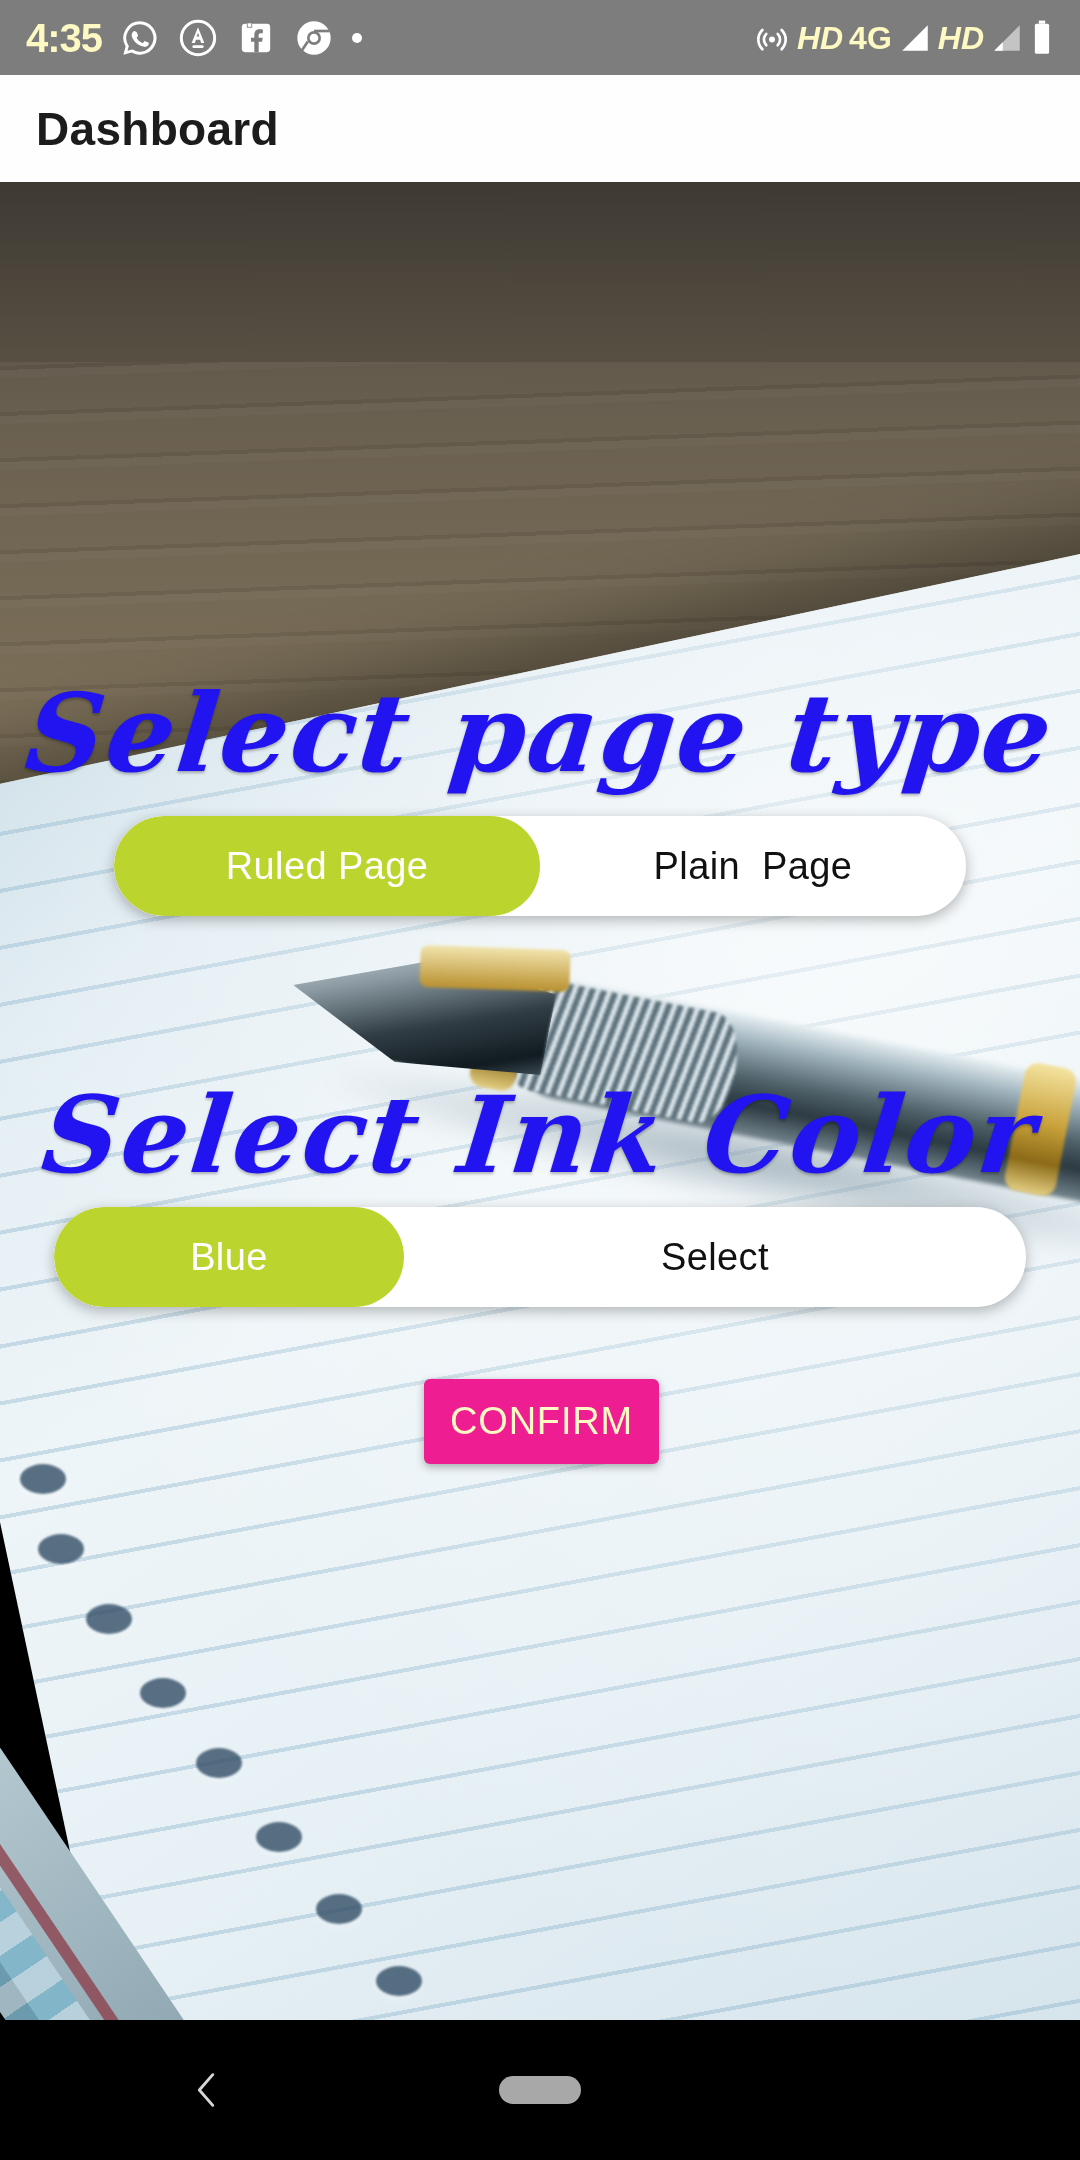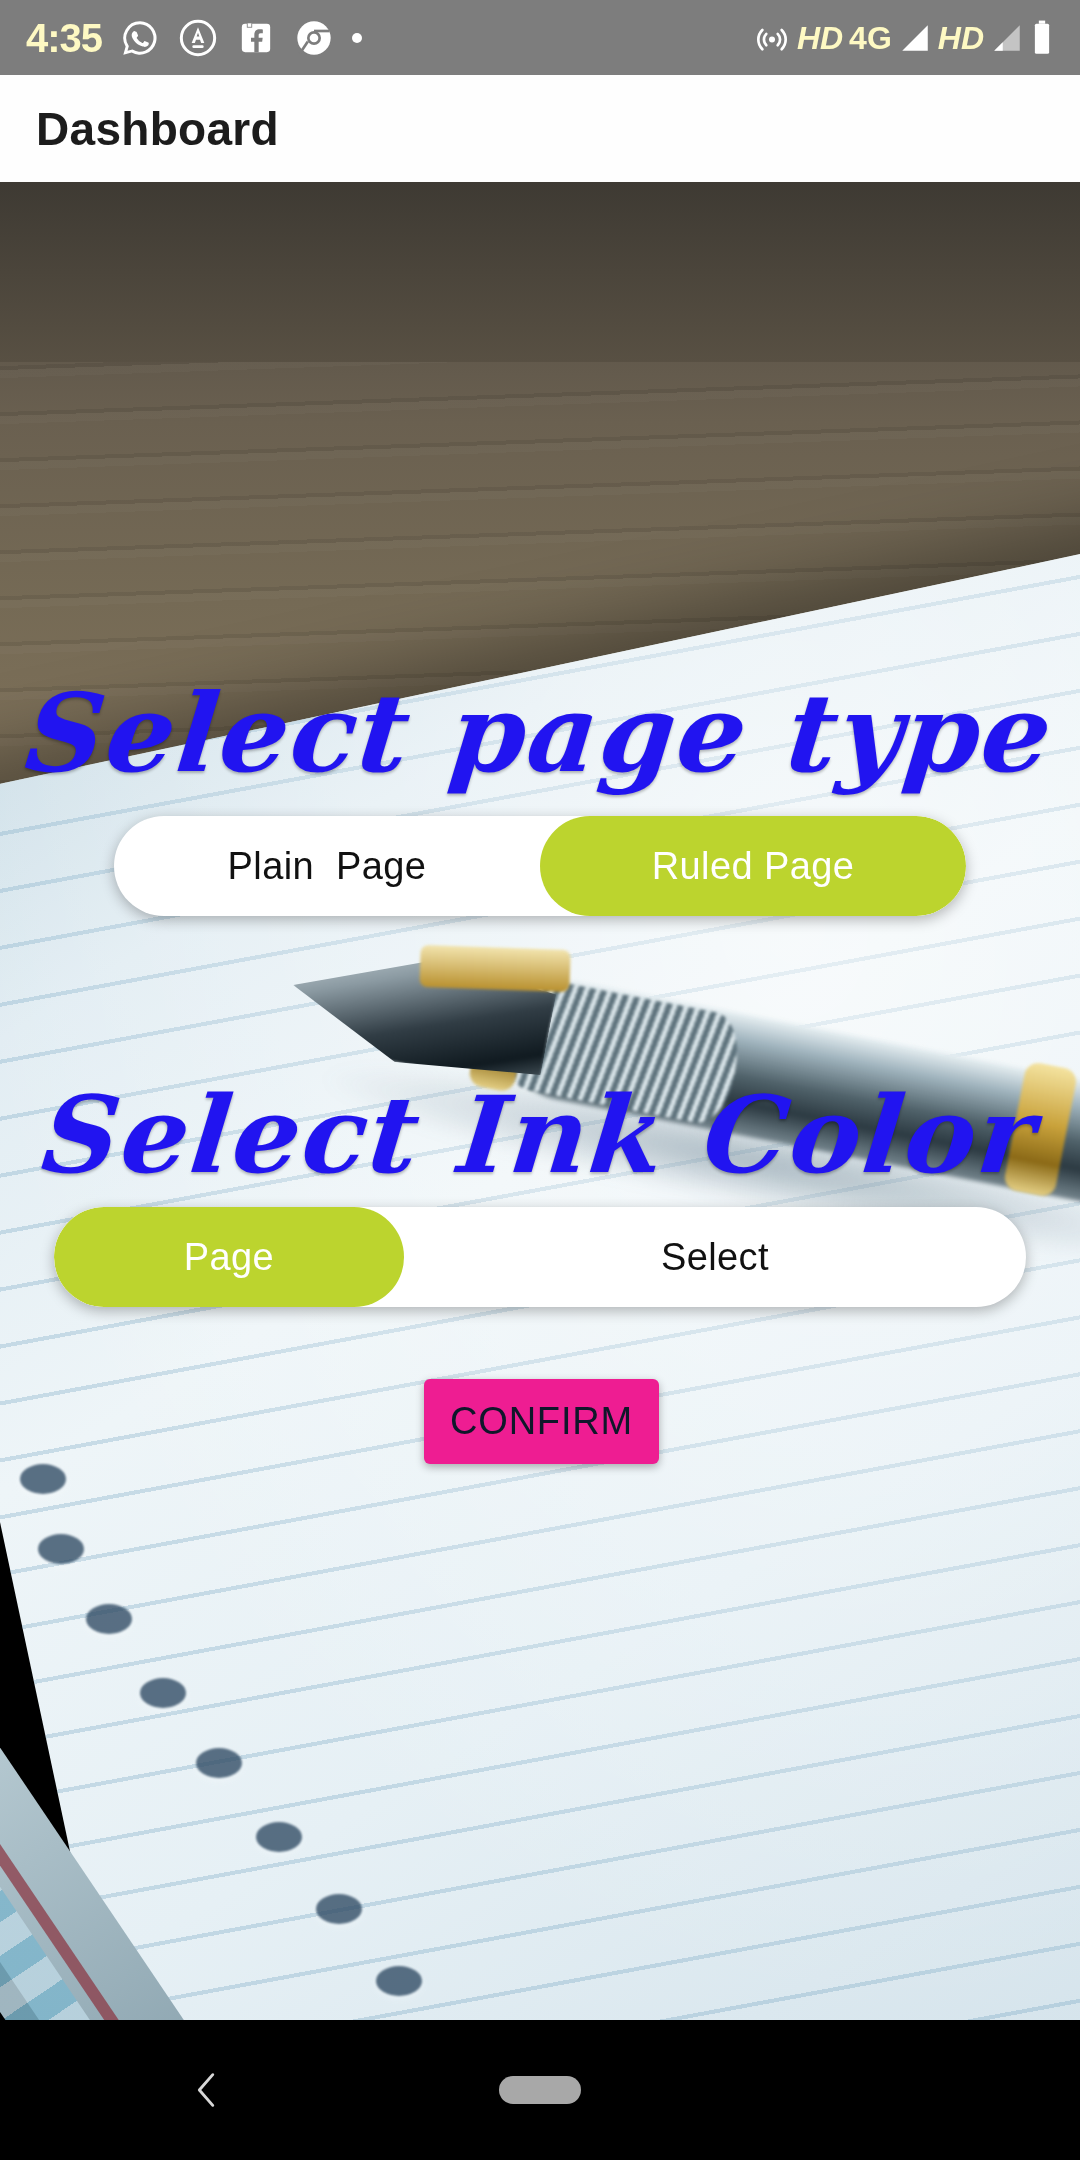--- a/index.html
+++ b/index.html
@@ -191,21 +191,21 @@
   #toggle-page { left:114px; top:634px; width:852px; }
   #toggle-ink  { left:54px;  top:1025px; width:972px; }
   #toggle-ink .opt.selected { flex:0 0 36%; }
   #toggle-ink .opt.unselected { flex:1 1 auto; }
 
   .confirm-btn {
     position:absolute; left:424px; top:1197px;
     width:235px; height:85px;
     background:#ee1d92;
     border:none; border-radius:6px;
-    color:#0f172a; font-size:38px; letter-spacing:.8px;
+    color:#fef9c3; font-size:38px; letter-spacing:.8px;
     display:flex; align-items:center; justify-content:center;
     box-shadow:0 3px 8px rgba(0,0,0,.3);
     cursor:pointer;
   }
 
   
   .navbar {
     position:absolute; left:0; bottom:0; width:1080px; height:140px;
     background:#000; display:flex; align-items:center;
   }
@@ -329,28 +329,28 @@
         <div class="pen-nib"></div>
         <div class="pen-nib-edge"></div>
       </div>
     </div>
 
     <div class="ui">
 
       <div class="script-heading" id="heading-page">Select page type</div>
 
       <div class="toggle" id="toggle-page">
+        <div class="opt selected">Ruled Page</div>
         <div class="opt unselected">Plain  Page</div>
-        <div class="opt selected">Ruled Page</div>
       </div>
 
       <div class="script-heading" id="heading-ink">Select Ink Color</div>
 
       <div class="toggle" id="toggle-ink">
-        <div class="opt selected">Page</div>
+        <div class="opt selected">Blue</div>
         <div class="opt unselected">Select</div>
       </div>
 
       <button class="confirm-btn">CONFIRM</button>
     </div>
   </div>
 
   <div class="navbar">
     <div class="nav-back">
       <svg width="46" height="46" viewBox="0 0 24 24">

